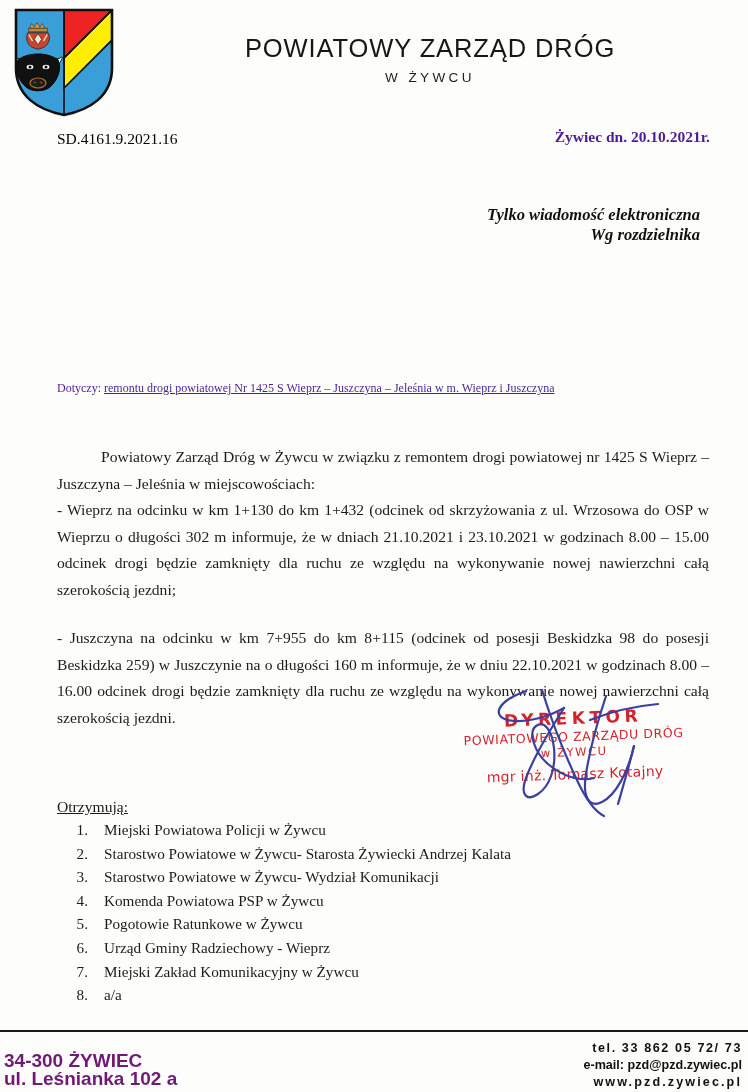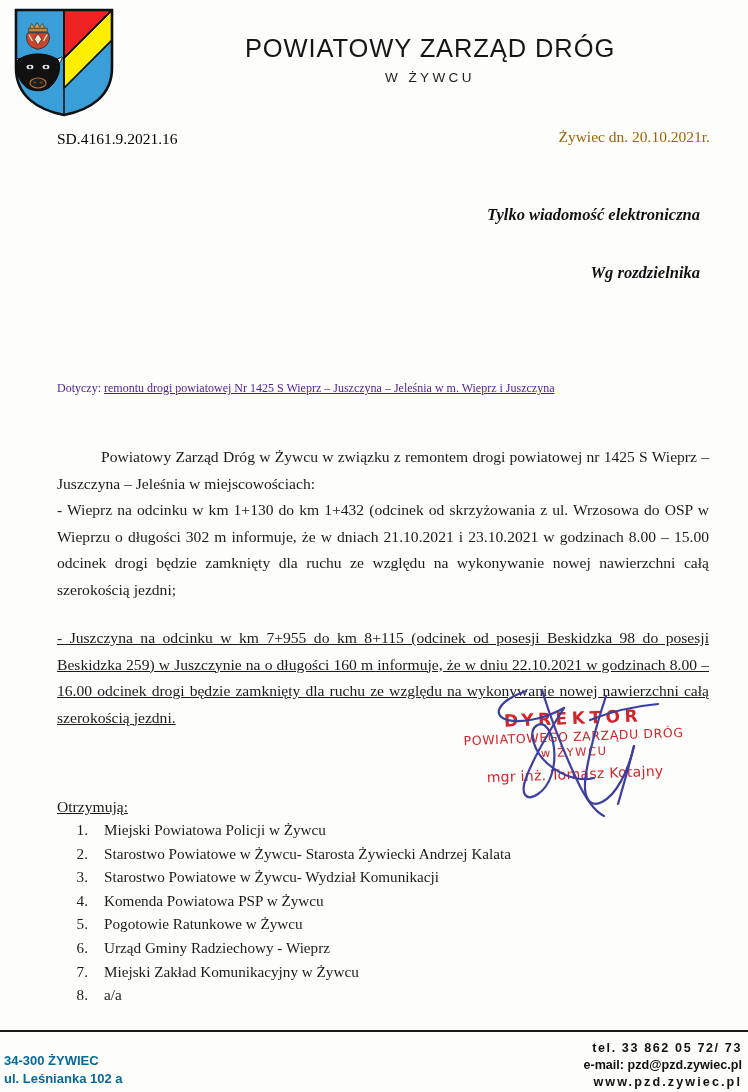--- a/index.html
+++ b/index.html
@@ -64,36 +64,36 @@
     left: 57px;
     top: 130px;
     font-size: 15.5px;
     color: #000000;
   }
   .place-date {
     position: absolute;
     right: 38px;
     top: 128px;
     font-size: 15.5px;
-    color: #a16207;
+    color: #4c1d95;
+    font-weight: bold;
   }
 
   
   .addressee {
     position: absolute;
     right: 48px;
     top: 205px;
     text-align: right;
     font-style: italic;
     font-weight: bold;
     font-size: 16.5px;
     color: #111;
   }
   .addressee .line2 {
-    margin-top: 38px;
   }
 
   
   .subject {
     position: absolute;
     left: 57px;
     top: 376px;
     width: 650px;
     font-size: 12px;
     line-height: 25px;
@@ -115,21 +115,20 @@
     color: #1b1b1b;
   }
   .body-text p {
     margin: 0;
   }
   .body-text p.indent {
     text-indent: 44px;
   }
   .body-text p.gap {
     margin-top: 22px;
-    text-decoration: underline;
   }
 
   
   .sign-area {
     position: absolute;
     left: 430px;
     top: 686px;
     width: 280px;
     height: 135px;
   }
@@ -206,24 +205,24 @@
     top: 1030px;
     width: 748px;
     height: 2px;
     background: #1a1a1a;
   }
   .footer-left {
     position: absolute;
     left: 4px;
     top: 1052px;
     font-family: "Liberation Sans", "DejaVu Sans", sans-serif;
-    font-size: 13px;
+    font-size: 19px;
     font-weight: bold;
     line-height: 18px;
-    color: #0369a1;
+    color: #701a75;
   }
   .footer-right {
     position: absolute;
     right: 6px;
     top: 1040px;
     text-align: right;
     font-family: "Liberation Sans", "DejaVu Sans", sans-serif;
     font-size: 12.6px;
     font-weight: bold;
     line-height: 17px;

